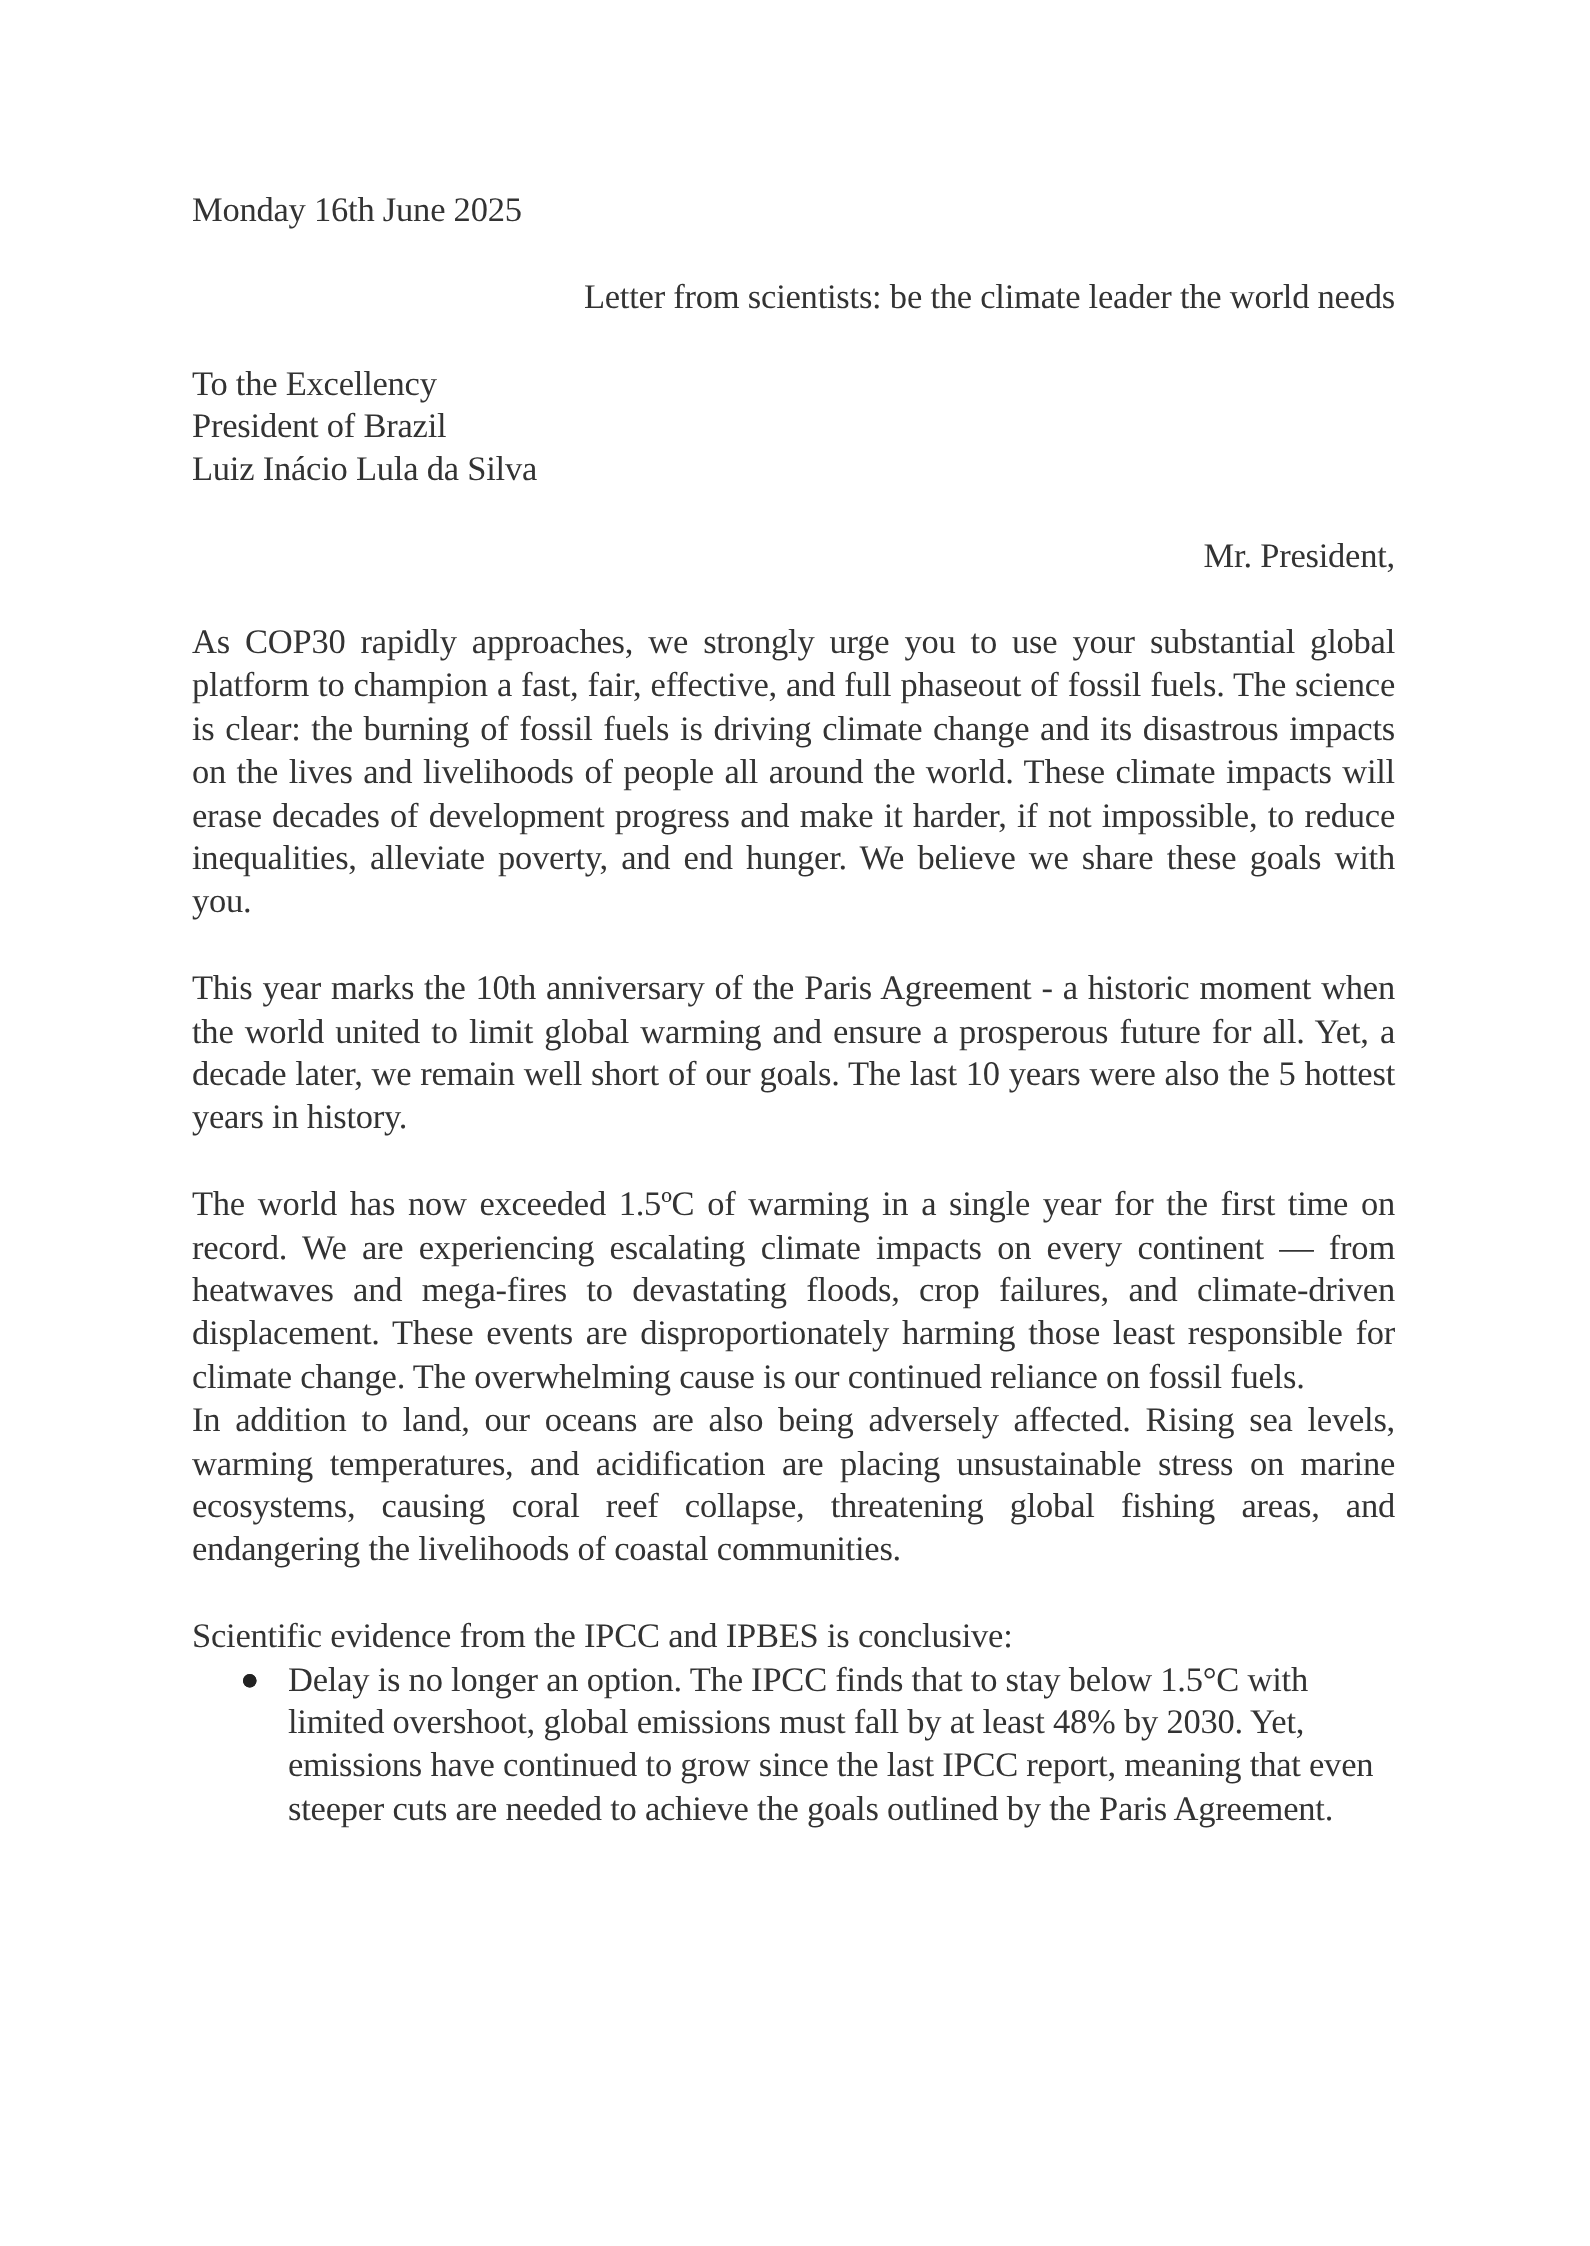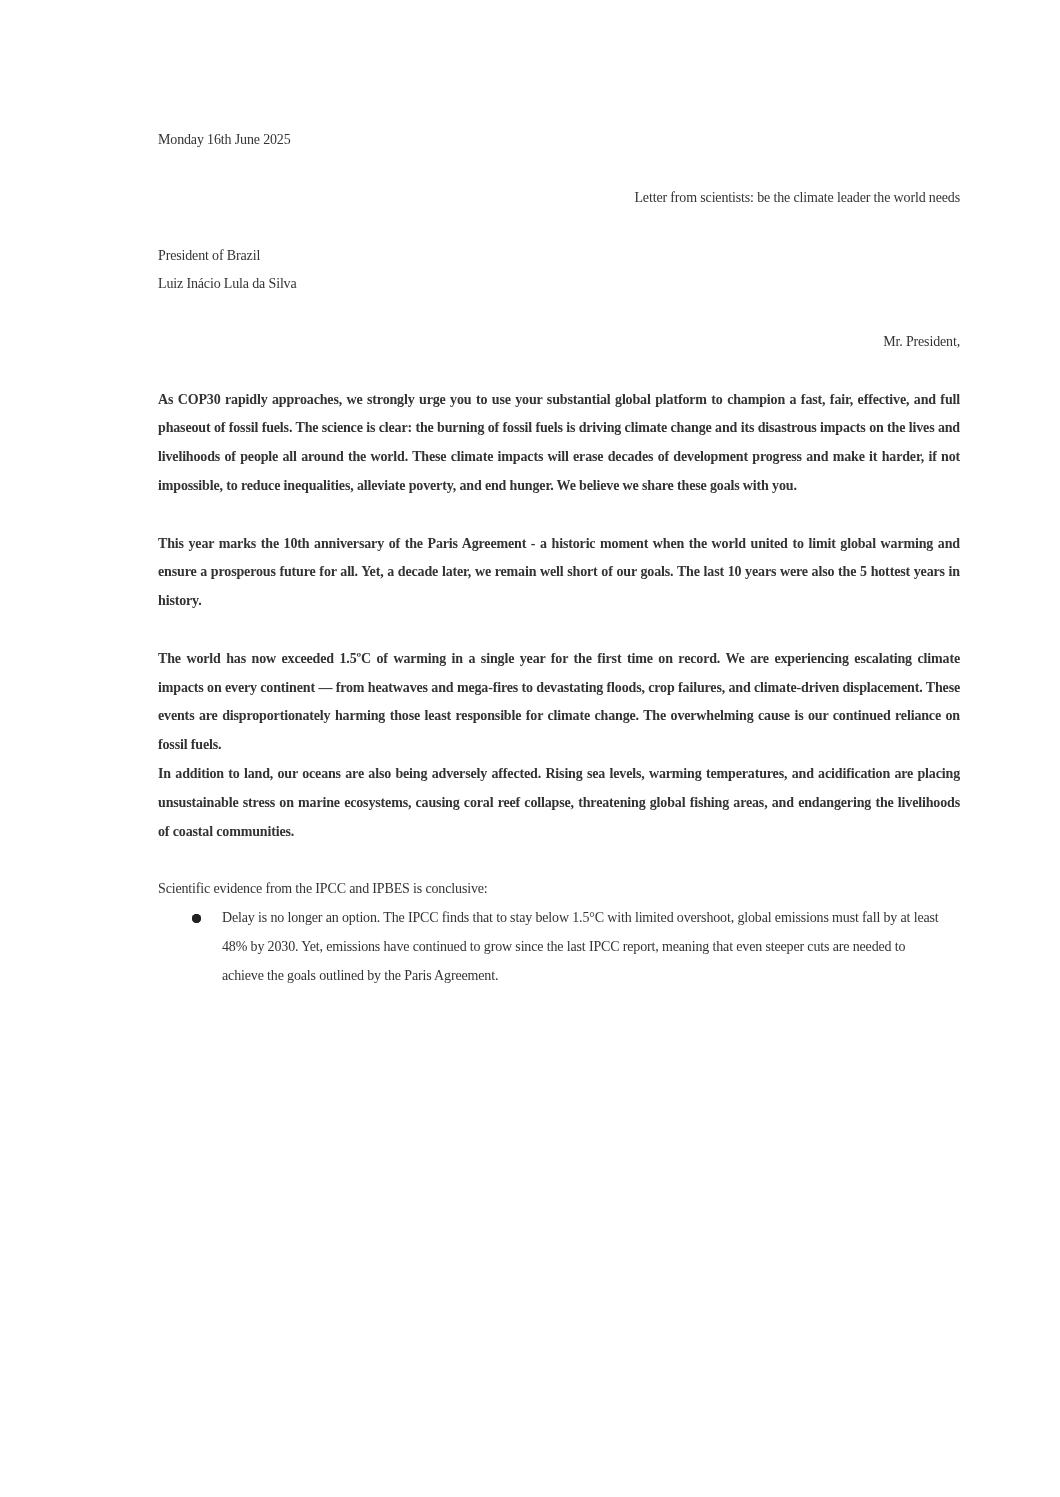--- a/index.html
+++ b/index.html
@@ -13,34 +13,32 @@
       position: relative;
       overflow: hidden;
       font-family: "Liberation Serif", "DejaVu Serif", serif;
       color: #333333;
     }
     .page {
       position: absolute;
       left: 128px;
       top: 126px;
       width: 802px;
-      font-size: 14px;
+      font-size: 23px;
       line-height: 28.8px;
       letter-spacing: -0.15px;
-      margin-left: 30px;
     }
     .date { margin: 0 0 29px 0; }
     .title { text-align: right; margin: 0 0 29px 0; }
     .addressee { margin: 0 0 28.8px 0; }
     .addressee div { margin: 0; }
     .salutation { margin: 0 0 28.8px 0; text-align: right; }
     .para {
       text-align: justify;
       margin: 0 0 28.8px 0;
-      font-weight: bold;
     }
     .para.tight { margin-bottom: 0; }
     .list-intro { margin: 0; }
     ul.evidence {
       list-style: none;
       margin: 0;
       padding: 0 0 0 64px;
     }
     ul.evidence li {
       position: relative;
@@ -58,20 +56,21 @@
     }
   </style>
 </head>
 <body>
 
 <div class="page">
   <p class="date">Monday 16th June 2025</p>
   <p class="title">Letter from scientists: be the climate leader the world needs</p>
 
   <div class="addressee">
+    <div>To the Excellency</div>
     <div>President of Brazil</div>
     <div>Luiz Inácio Lula da Silva</div>
   </div>
 
   <p class="salutation">Mr. President,</p>
 
   <p class="para">As COP30 rapidly approaches, we strongly urge you to use your substantial global platform to champion a fast, fair, effective, and full phaseout of fossil fuels. The science is clear: the burning of fossil fuels is driving climate change and its disastrous impacts on the lives and livelihoods of people all around the world. These climate impacts will erase decades of development progress and make it harder, if not impossible, to reduce inequalities, alleviate poverty, and end hunger. We believe we share these goals with you.</p>
   <p class="para">This year marks the 10th anniversary of the Paris Agreement - a historic moment when the world united to limit global warming and ensure a prosperous future for all. Yet, a decade later, we remain well short of our goals. The last 10 years were also the 5 hottest years in history.</p>
   <p class="para tight">The world has now exceeded 1.5ºC of warming in a single year for the first time on record. We are experiencing escalating climate impacts on every continent — from heatwaves and mega-fires to devastating floods, crop failures, and climate-driven displacement. These events are disproportionately harming those least responsible for climate change. The overwhelming cause is our continued reliance on fossil fuels.</p>
   <p class="para">In addition to land, our oceans are also being adversely affected. Rising sea levels, warming temperatures, and acidification are placing unsustainable stress on marine ecosystems, causing coral reef collapse, threatening global fishing areas, and endangering the livelihoods of coastal communities.</p>

